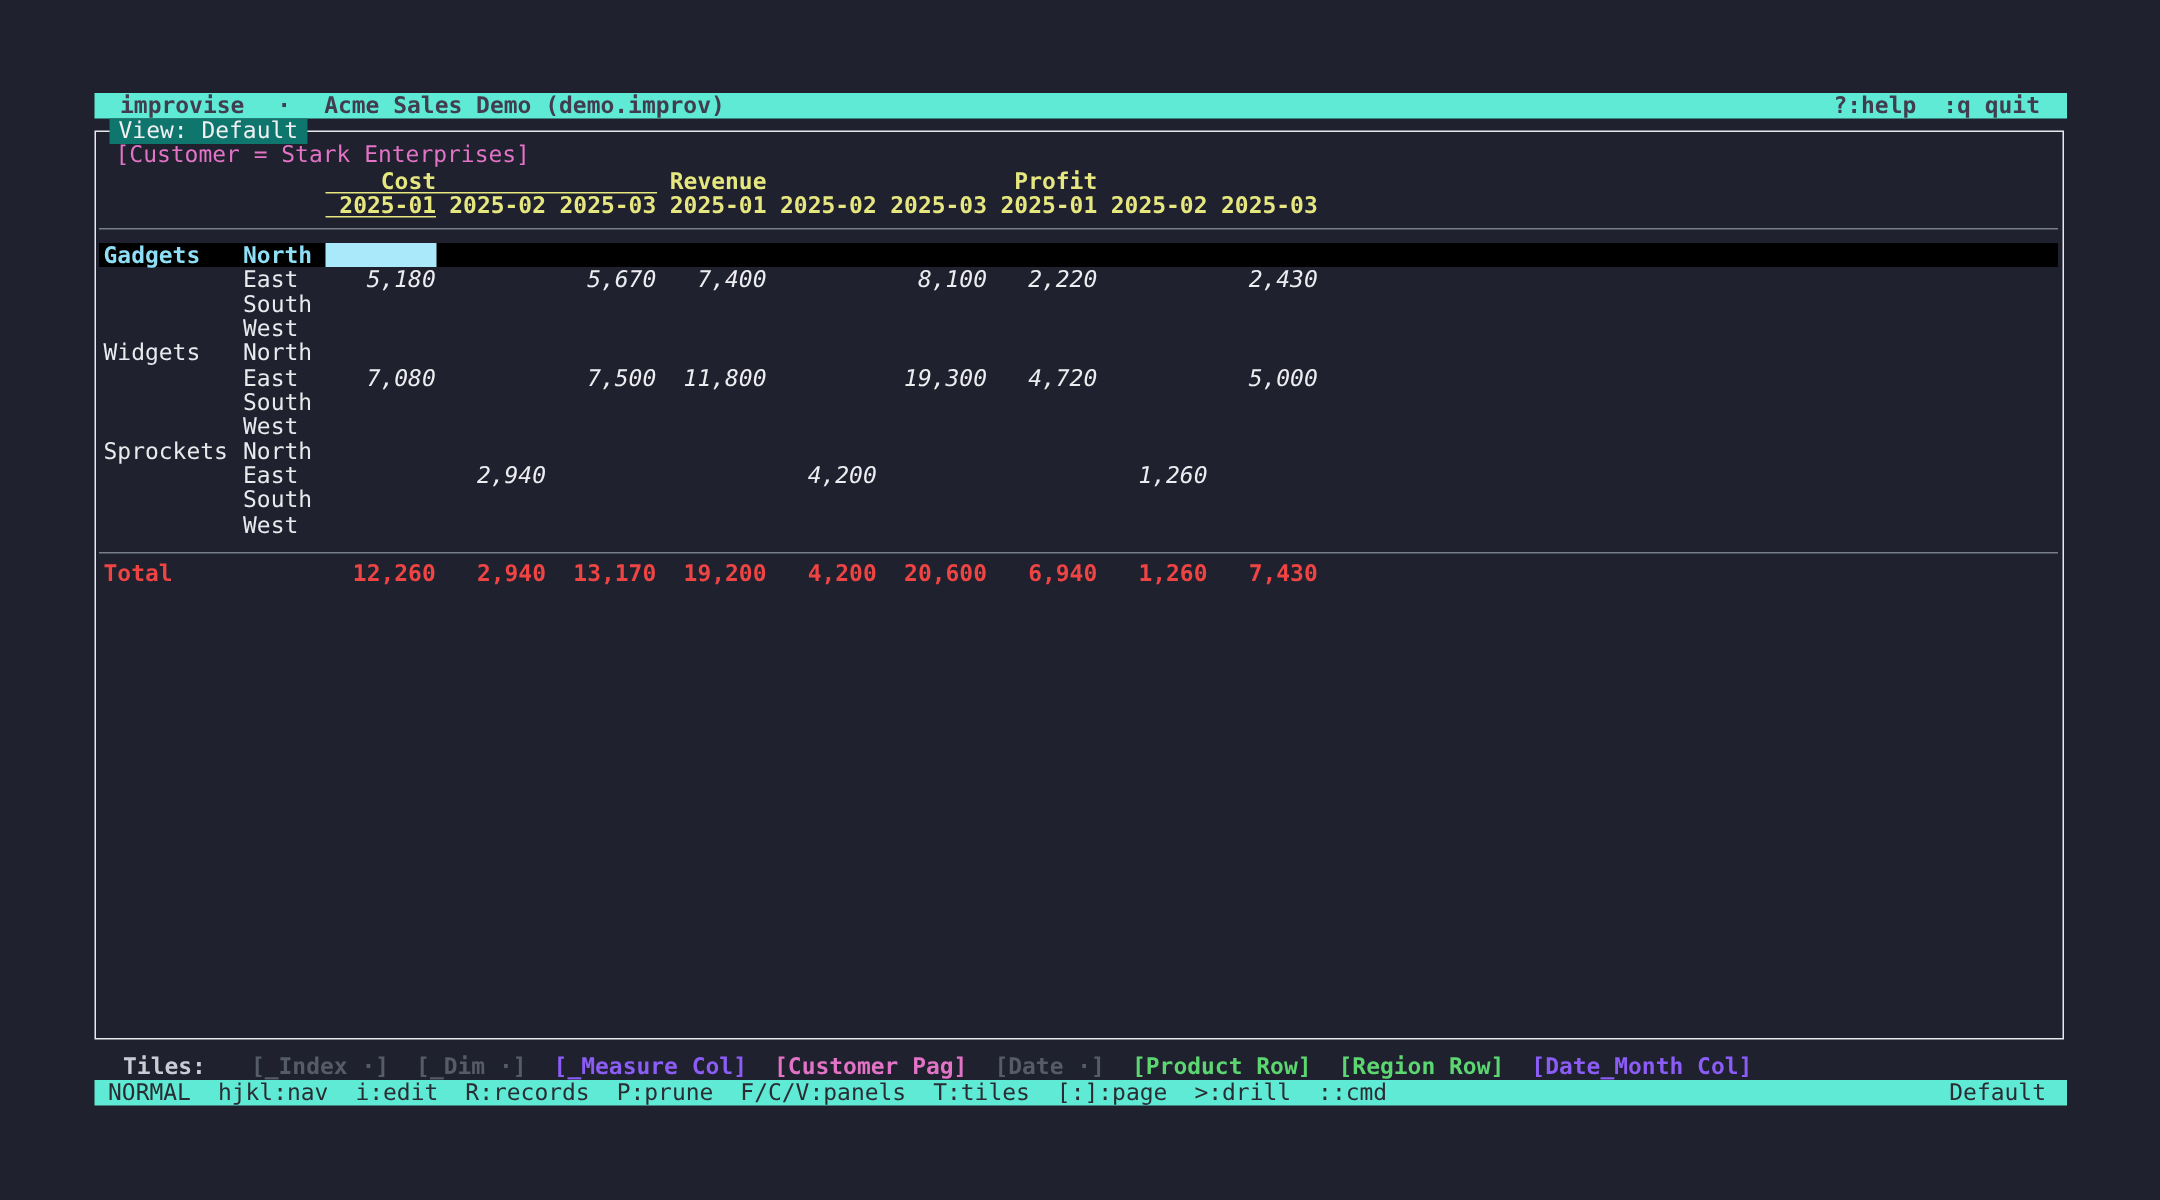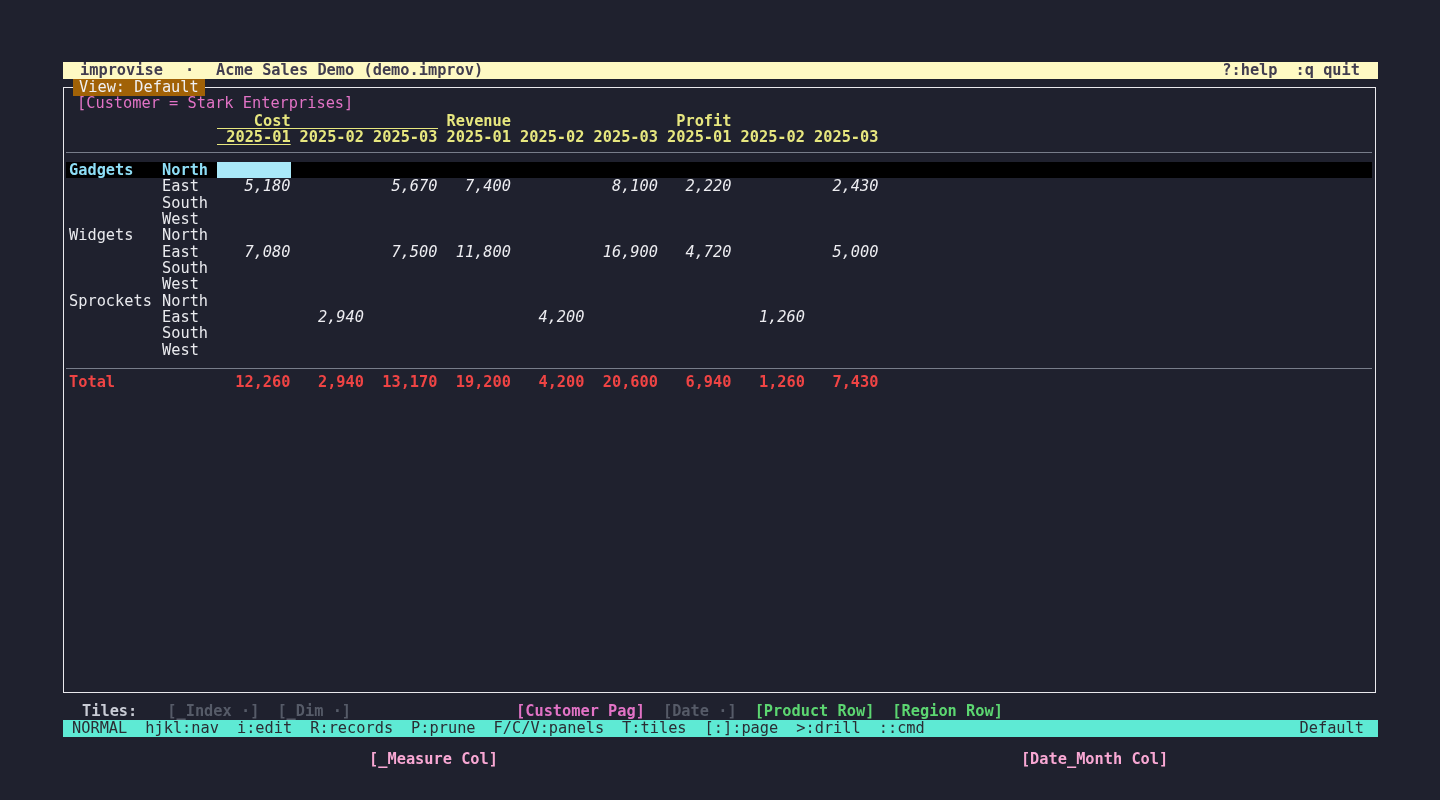--- a/index.html
+++ b/index.html
@@ -11,37 +11,37 @@
     font-size:15.3px;
     color:#e9eaee;
     overflow:hidden;
     position:relative;
   }
   .term { position:absolute; left:63px; top:62px; width:1315px; height:675px; }
 
   
   .titlebar {
     position:absolute; left:0; top:0; width:1315px; height:17px;
-    background:#fef9c3; color:#413d4f;
+    background:#5eead4; color:#413d4f;
     font-weight:bold; line-height:17px;
     display:flex; align-items:center;
     padding:0 18px 0 17px;
     white-space:pre;
   }
   .tb-sep { margin:0 22px; }
   .tb-right { margin-left:auto; display:flex; gap:18px; }
 
   
   .viewbox {
     position:absolute; left:0; top:25px; width:1313px; height:606px;
     border:1px solid #e9e9ed;
   }
   .view-label {
     position:absolute; top:-9px; left:9px;
-    background:#a16207; color:#f0f0f3;
+    background:#0f766e; color:#f0f0f3;
     padding:0 6px; line-height:17px; height:17px;
   }
   .filter-line {
     position:absolute; top:7px; left:13px;
     color:#e273c6; line-height:17px;
   }
 
   
   .pivot { position:absolute; left:2px; top:25px; width:1306px; }
   .prow { display:flex; height:16.33px; line-height:16.33px; padding-left:3px; white-space:pre; }
@@ -62,21 +62,21 @@
 
   
   .tilesbar {
     position:absolute; left:0; top:641px; height:17px; line-height:17px;
     display:flex; white-space:pre; font-weight:bold;
   }
   .tiles-label { color:#c9ccd5; margin-left:19px; margin-right:30px; }
   .tiles-items { display:flex; gap:18px; }
   .tile { cursor:default; }
   .tile.dim    { color:#565b68; }
-  .tile.purple { color:#f9a8d4;margin-top:48px; }
+  .tile.purple { color:#8b5cf6; }
   .tile.pink   { color:#e273c6; }
   .tile.green  { color:#5cd671; }
 
   
   .statusbar {
     position:absolute; left:0; top:658px; width:1315px; height:17px;
     background:#5eead4; color:#2b2c33; line-height:17px;
     display:flex; white-space:pre;
     padding:0 9px;
   }
@@ -105,21 +105,21 @@
         <div class="prow"><div class="c-prod"></div><div class="c-reg"></div><div class="c-group"><span class="u">    Cost                </span></div><div class="c-ghead">Revenue</div><div class="c-gpad"></div><div class="c-gpad"></div><div class="c-ghead">Profit</div></div>
         <div class="prow"><div class="c-prod"></div><div class="c-reg"></div><div class="mo"><span class="u"> 2025-01</span></div><div class="mo">2025-02</div><div class="mo">2025-03</div><div class="mo">2025-01</div><div class="mo">2025-02</div><div class="mo">2025-03</div><div class="mo">2025-01</div><div class="mo">2025-02</div><div class="mo">2025-03</div></div>
         <div class="spacer-row">
           <div class="sep" style="top: 6px;"></div>
         </div>
         <div class="prow highlight"><div class="c-prod hl-label">Gadgets</div><div class="c-reg hl-label">North</div><div class="c-val cursor-cell"></div><div class="c-val"></div><div class="c-val"></div><div class="c-val"></div><div class="c-val"></div><div class="c-val"></div><div class="c-val"></div><div class="c-val"></div><div class="c-val"></div></div>
         <div class="prow"><div class="c-prod"></div><div class="c-reg">East</div><div class="c-val">5,180</div><div class="c-val"></div><div class="c-val">5,670</div><div class="c-val">7,400</div><div class="c-val"></div><div class="c-val">8,100</div><div class="c-val">2,220</div><div class="c-val"></div><div class="c-val">2,430</div></div>
         <div class="prow"><div class="c-prod"></div><div class="c-reg">South</div><div class="c-val"></div><div class="c-val"></div><div class="c-val"></div><div class="c-val"></div><div class="c-val"></div><div class="c-val"></div><div class="c-val"></div><div class="c-val"></div><div class="c-val"></div></div>
         <div class="prow"><div class="c-prod"></div><div class="c-reg">West</div><div class="c-val"></div><div class="c-val"></div><div class="c-val"></div><div class="c-val"></div><div class="c-val"></div><div class="c-val"></div><div class="c-val"></div><div class="c-val"></div><div class="c-val"></div></div>
         <div class="prow"><div class="c-prod">Widgets</div><div class="c-reg">North</div><div class="c-val"></div><div class="c-val"></div><div class="c-val"></div><div class="c-val"></div><div class="c-val"></div><div class="c-val"></div><div class="c-val"></div><div class="c-val"></div><div class="c-val"></div></div>
-        <div class="prow"><div class="c-prod"></div><div class="c-reg">East</div><div class="c-val">7,080</div><div class="c-val"></div><div class="c-val">7,500</div><div class="c-val">11,800</div><div class="c-val"></div><div class="c-val">16,900</div><div class="c-val">4,720</div><div class="c-val"></div><div class="c-val">5,000</div></div>
+        <div class="prow"><div class="c-prod"></div><div class="c-reg">East</div><div class="c-val">7,080</div><div class="c-val"></div><div class="c-val">7,500</div><div class="c-val">11,800</div><div class="c-val"></div><div class="c-val">19,300</div><div class="c-val">4,720</div><div class="c-val"></div><div class="c-val">5,000</div></div>
         <div class="prow"><div class="c-prod"></div><div class="c-reg">South</div><div class="c-val"></div><div class="c-val"></div><div class="c-val"></div><div class="c-val"></div><div class="c-val"></div><div class="c-val"></div><div class="c-val"></div><div class="c-val"></div><div class="c-val"></div></div>
         <div class="prow"><div class="c-prod"></div><div class="c-reg">West</div><div class="c-val"></div><div class="c-val"></div><div class="c-val"></div><div class="c-val"></div><div class="c-val"></div><div class="c-val"></div><div class="c-val"></div><div class="c-val"></div><div class="c-val"></div></div>
         <div class="prow"><div class="c-prod">Sprockets</div><div class="c-reg">North</div><div class="c-val"></div><div class="c-val"></div><div class="c-val"></div><div class="c-val"></div><div class="c-val"></div><div class="c-val"></div><div class="c-val"></div><div class="c-val"></div><div class="c-val"></div></div>
         <div class="prow"><div class="c-prod"></div><div class="c-reg">East</div><div class="c-val"></div><div class="c-val">2,940</div><div class="c-val"></div><div class="c-val"></div><div class="c-val">4,200</div><div class="c-val"></div><div class="c-val"></div><div class="c-val">1,260</div><div class="c-val"></div></div>
         <div class="prow"><div class="c-prod"></div><div class="c-reg">South</div><div class="c-val"></div><div class="c-val"></div><div class="c-val"></div><div class="c-val"></div><div class="c-val"></div><div class="c-val"></div><div class="c-val"></div><div class="c-val"></div><div class="c-val"></div></div>
         <div class="prow"><div class="c-prod"></div><div class="c-reg">West</div><div class="c-val"></div><div class="c-val"></div><div class="c-val"></div><div class="c-val"></div><div class="c-val"></div><div class="c-val"></div><div class="c-val"></div><div class="c-val"></div><div class="c-val"></div></div>
         <div class="spacer-row">
           <div class="sep" style="top: 10px;"></div>
         </div>
         <div class="prow total-row"><div class="c-prod">Total</div><div class="c-reg"></div><div class="c-val">12,260</div><div class="c-val">2,940</div><div class="c-val">13,170</div><div class="c-val">19,200</div><div class="c-val">4,200</div><div class="c-val">20,600</div><div class="c-val">6,940</div><div class="c-val">1,260</div><div class="c-val">7,430</div></div>

